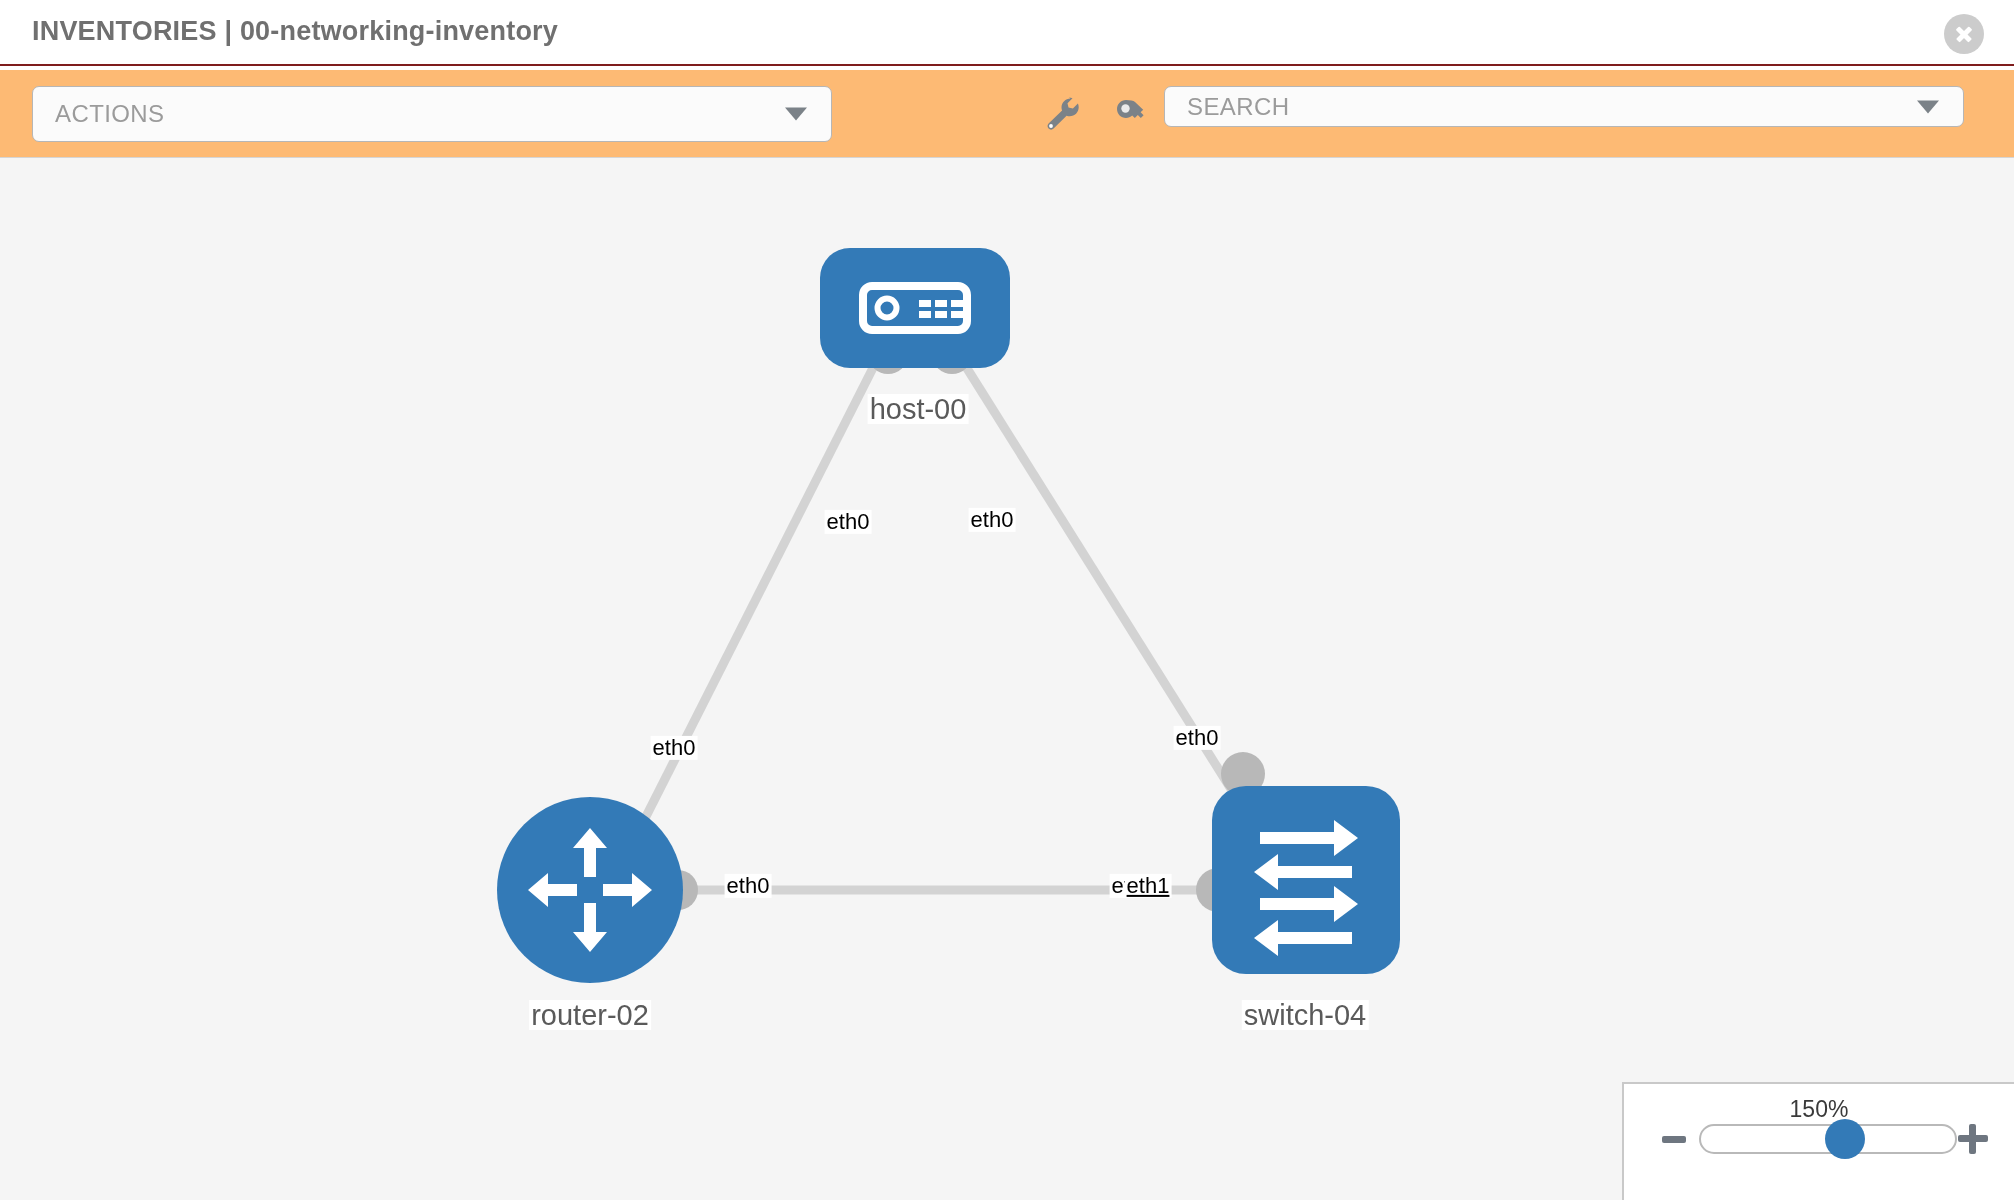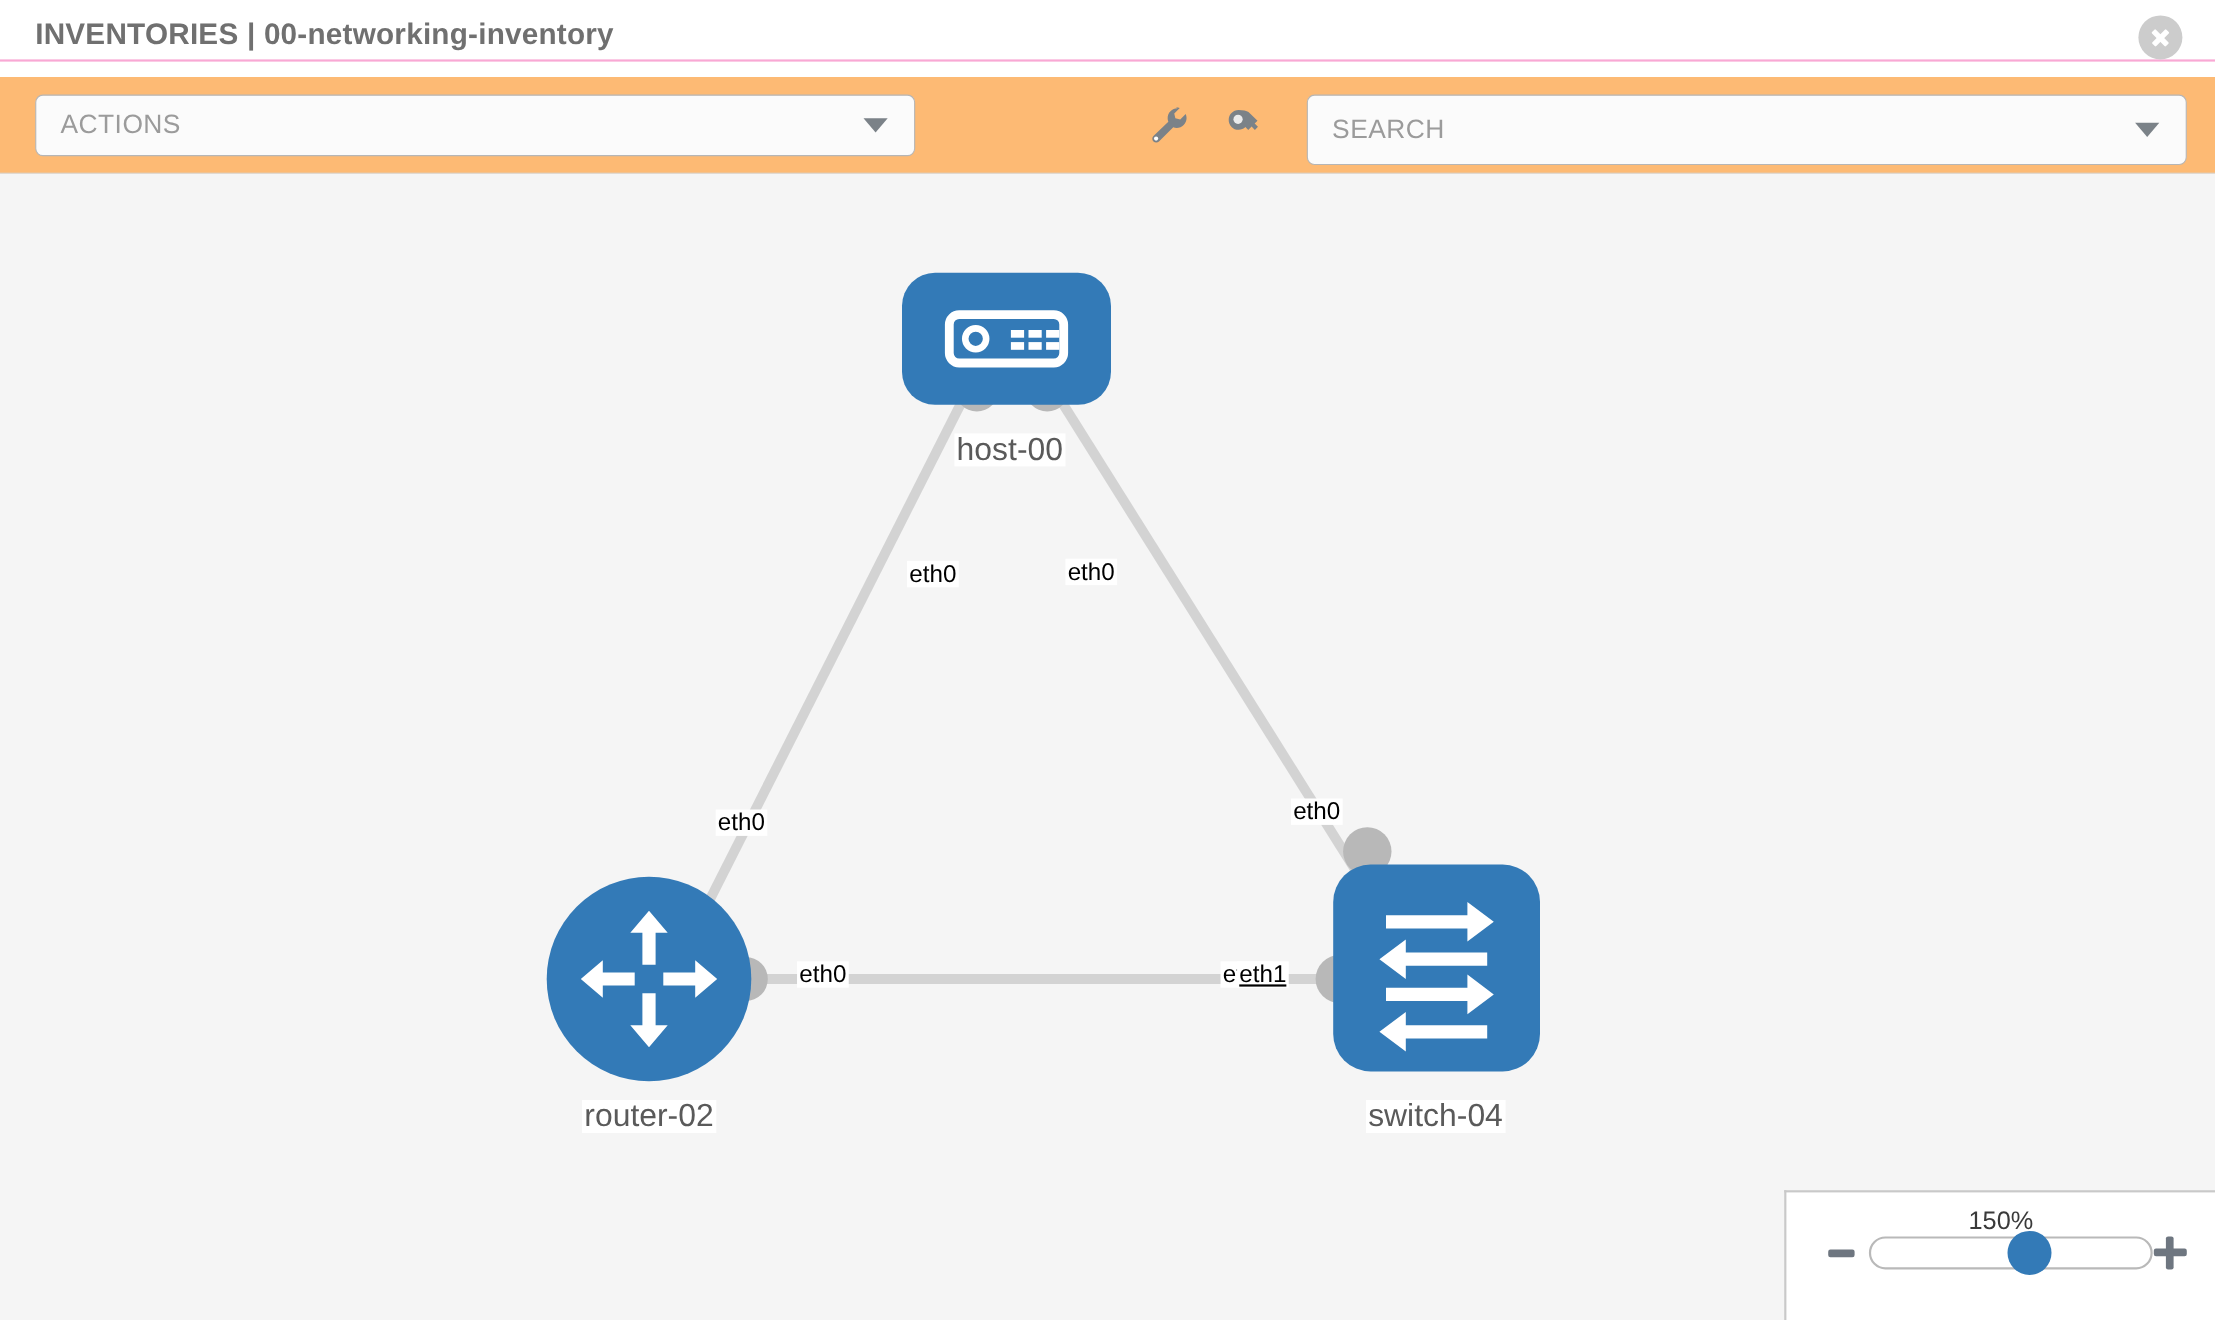--- a/index.html
+++ b/index.html
@@ -17,23 +17,23 @@
     width: 2014px;
     height: 1200px;
     background: #ffffff;
   }
 
   
   .header {
     position: absolute;
     left: 0; top: 0;
     width: 2014px;
-    height: 56px;
-    background: #ffffff;
-    border-bottom: 2px solid #f9a8d4;
+    height: 66px;
+    background: #ffffff;
+    border-bottom: 2px solid #7f1d1d;
     box-sizing: border-box;
   }
   .header-title {
     position: absolute;
     left: 32px;
     top: 16px;
     font-size: 27px;
     font-weight: bold;
     color: #707070;
     letter-spacing: 0.2px;
@@ -101,24 +101,24 @@
     border-right: 11px solid transparent;
     border-top: 13px solid #7b8288;
   }
   #actions-select {
     left: 32px;
     top: 16px;
     width: 800px;
     height: 56px;
   }
   #search-select {
-    left: 1188px;
+    left: 1164px;
     top: 16px;
     width: 800px;
-    height: 64px;
+    height: 41px;
   }
   .tool-icon {
     position: absolute;
     top: 22px;
     width: 44px;
     height: 44px;
     cursor: pointer;
   }
   #wrench-btn { left: 1040px; }
   #key-btn    { left: 1110px; }

